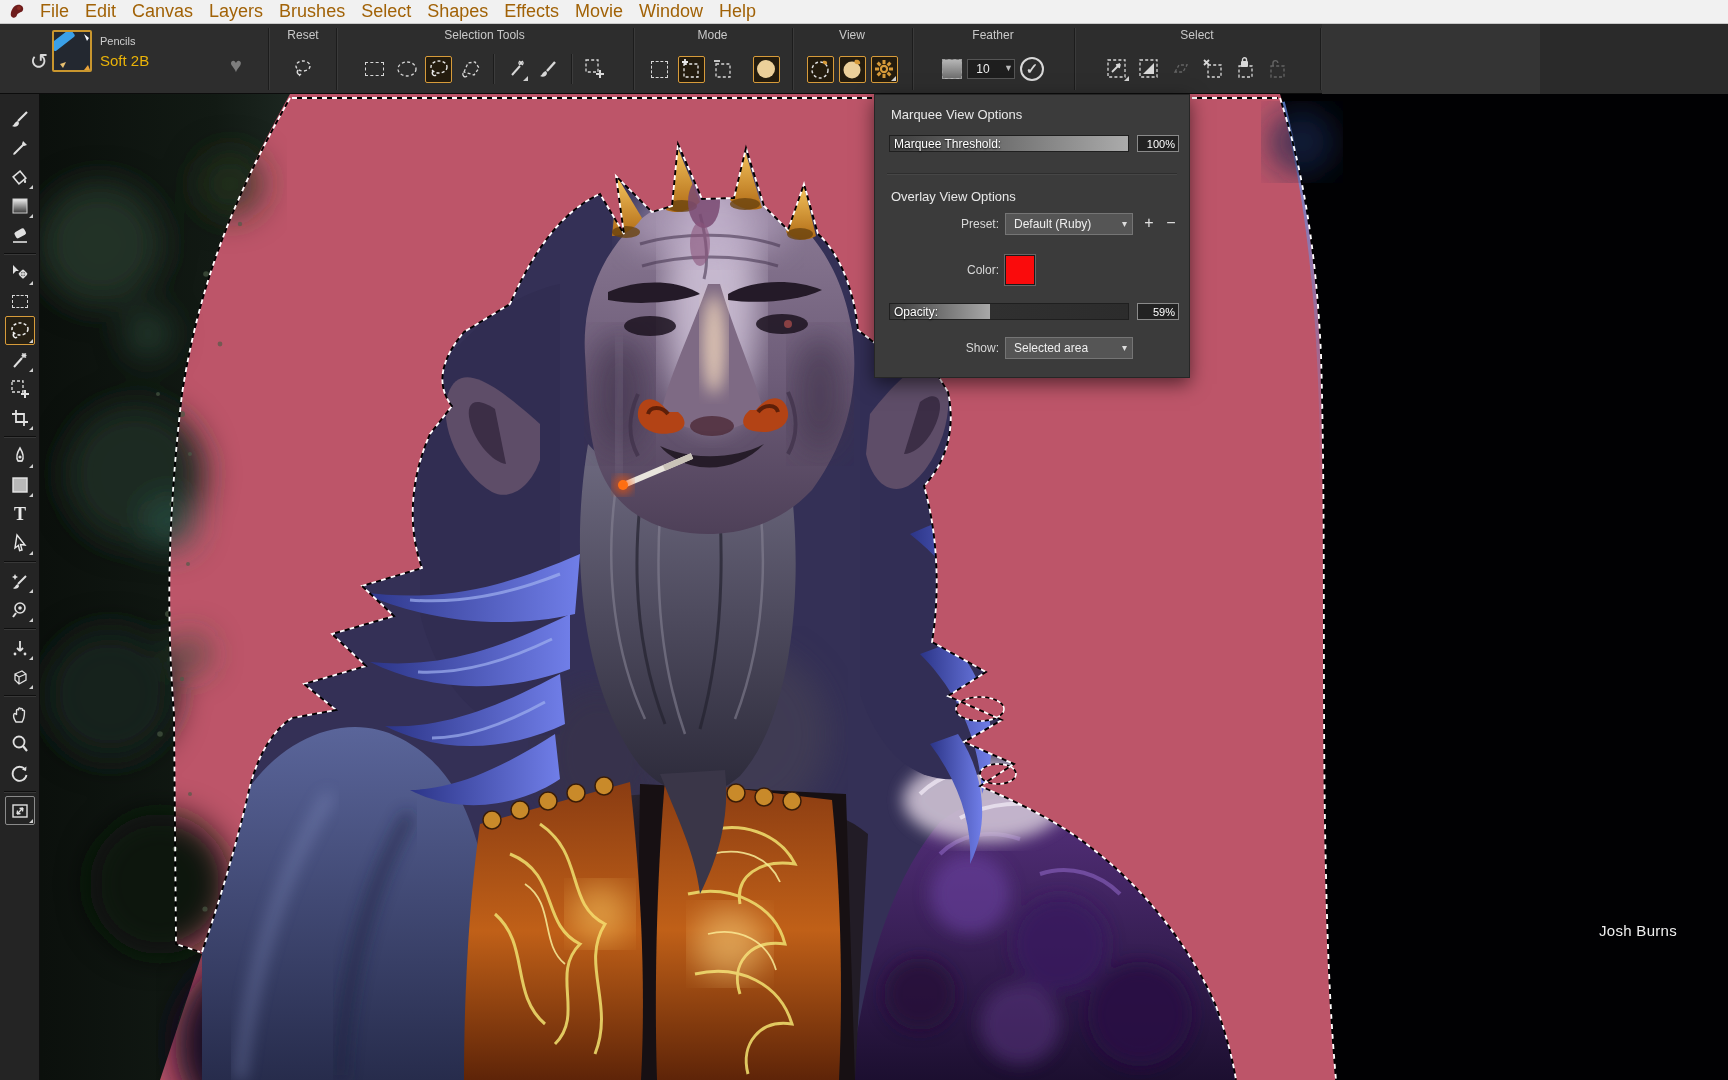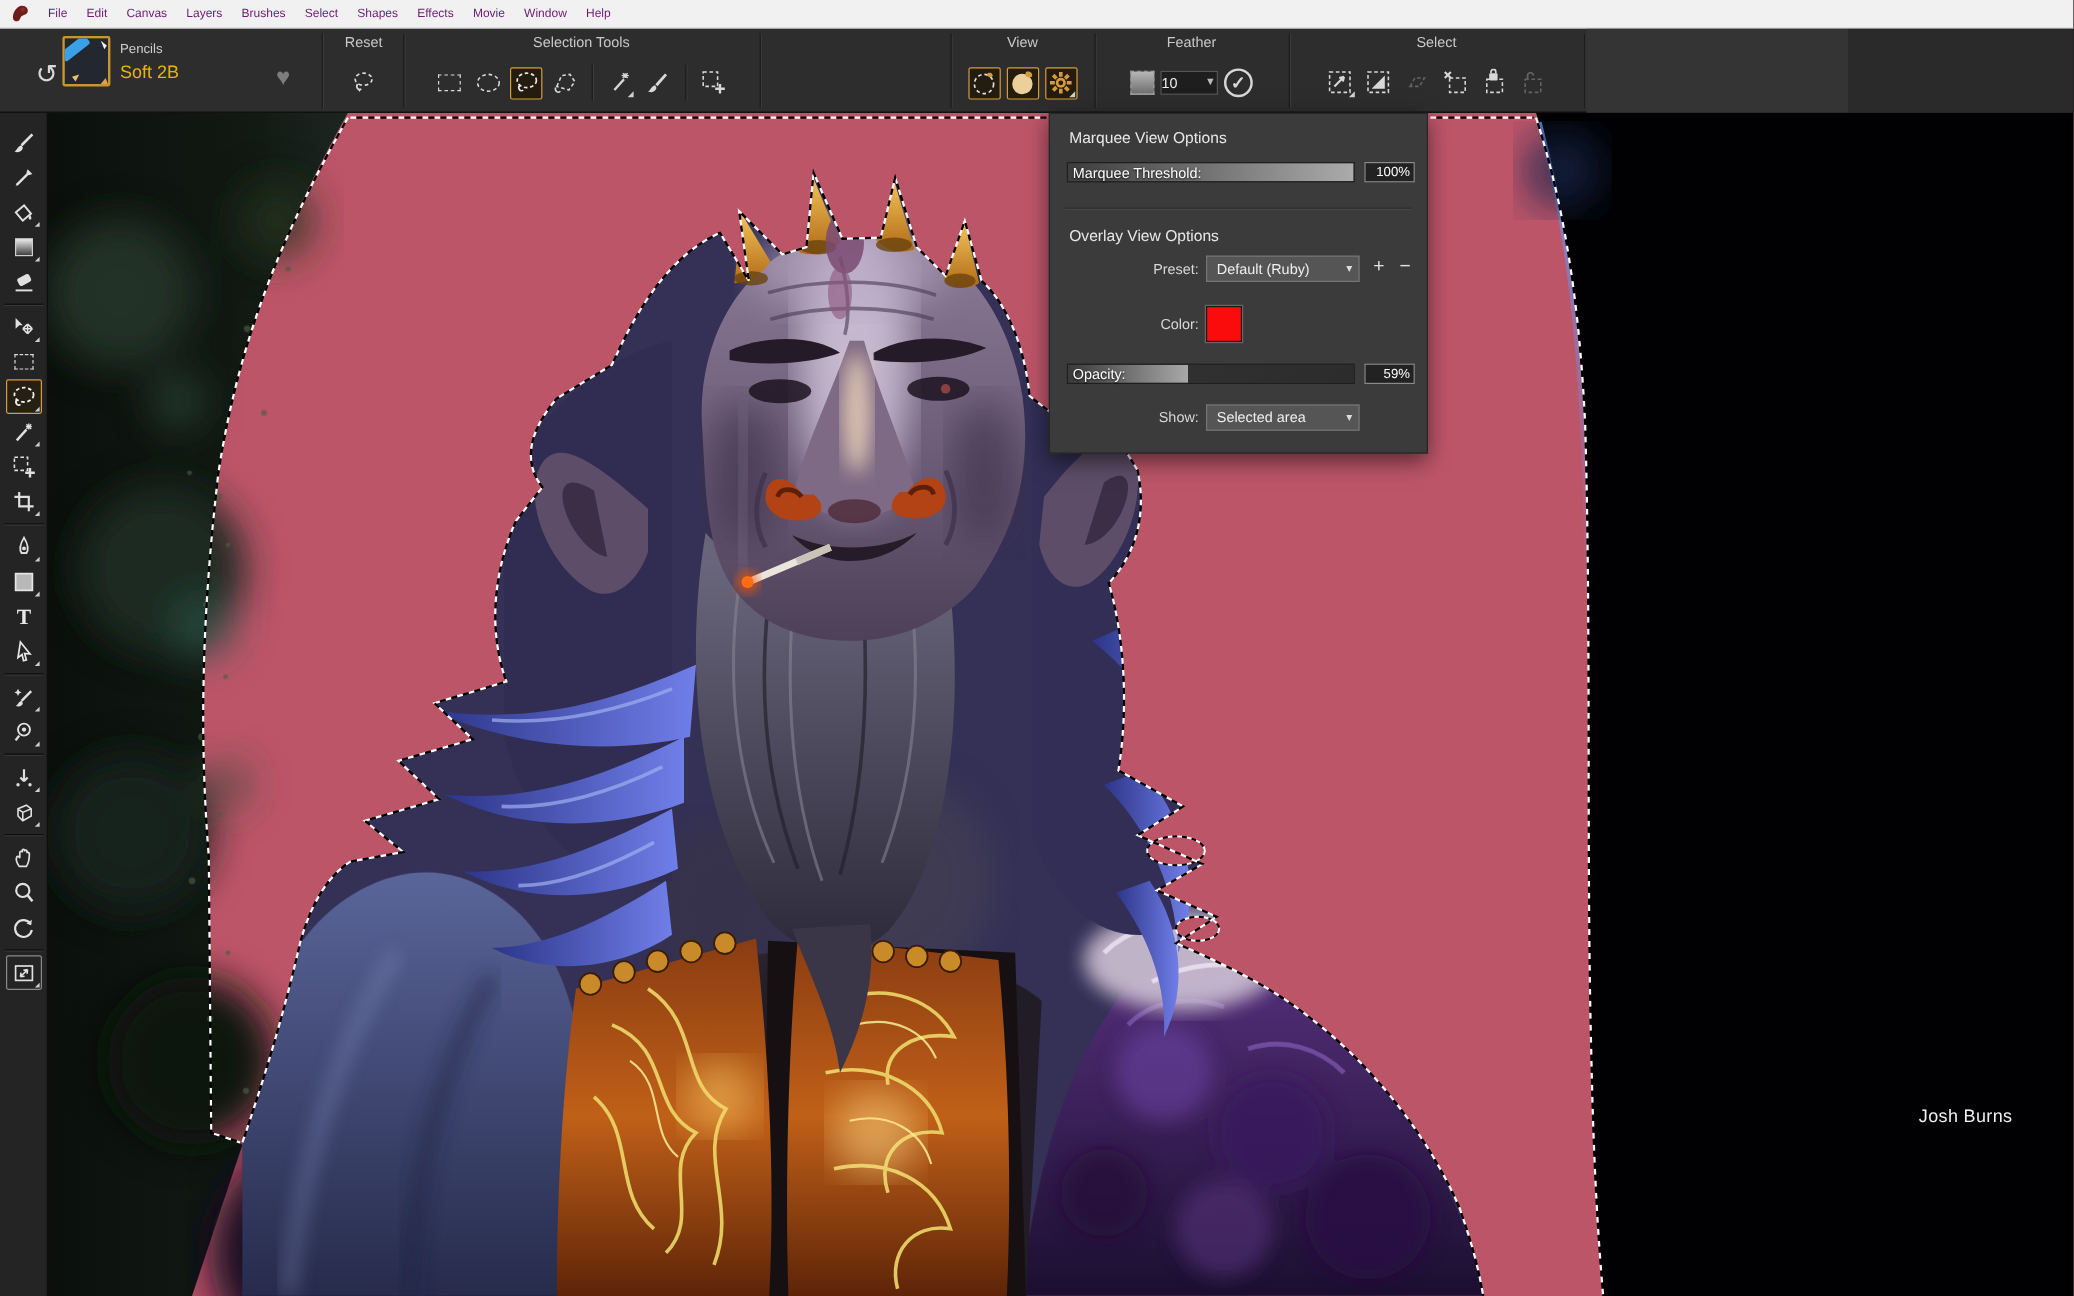--- a/index.html
+++ b/index.html
@@ -5,21 +5,21 @@
   * { margin:0; padding:0; box-sizing:border-box; }
   html,body { width:1728px; height:1080px; overflow:hidden; background:#000;
               font-family:"Liberation Sans", sans-serif; }
   #stage { position:relative; width:1728px; height:1080px; background:#1a1a1a; }
 
   
   #menubar { position:absolute; left:0; top:0; width:1728px; height:24px;
              background:#f1f1f1; display:flex; align-items:center; z-index:40;
              border-bottom:1px solid #c9c9c9;}
   #menubar .applogo { width:18px; height:18px; margin:0 6px 0 8px; }
-  #menubar .mitem { font-size:10px; color:#701a75; padding:2px 8px; cursor:default; }
+  #menubar .mitem { font-size:18px; color:#a16207; padding:2px 8px; cursor:default; }
 
   
   #propbar { position:absolute; left:0; top:24px; width:1728px; height:70px;
              background:#2d2d2d; z-index:40; border-bottom:1px solid #0c0c0c; }
   .pb-sec { position:absolute; top:0; height:70px; }
   .pb-label { position:absolute; top:4px; left:0; right:0; text-align:center;
               font-size:12px; color:#c9c9c9; }
   .pb-row { position:absolute; top:24px; left:0; right:0; height:42px;
             display:flex; align-items:center; justify-content:center; gap:5px; }
   .vdiv { position:absolute; top:4px; width:1px; height:62px; background:#1c1c1c;
@@ -40,21 +40,21 @@
   #brushTile { position:absolute; left:28px; top:6px; width:40px; height:42px;
                background:#20242a; border:2px solid #c9962e; border-radius:2px; cursor:pointer;}
   #brushCat { position:absolute; left:76px; top:11px; font-size:11px; color:#cfcfcf; }
   #brushVar { position:absolute; left:76px; top:28px; font-size:15px; color:#eab308; }
   #favHeart { position:absolute; left:206px; top:30px; font-size:20px; color:#7d7d7d; cursor:pointer;}
 
   
   .featherbox { width:20px; height:20px; background:linear-gradient(180deg,#b5b5b5,#6f6f6f);
                 border:1px dashed #9c9c9c; }
   #featherInput { width:48px; height:20px; background:#1e1e1e; border:1px solid #555;
-                  color:#eee; font-size:12px; text-align:left; padding-right:16px;
+                  color:#eee; font-size:12px; text-align:center; padding-right:16px;
                   font-family:"Liberation Sans",sans-serif; }
   #featherWrap { position:relative; }
   #featherArrow { position:absolute; right:2px; top:4px; font-size:9px; color:#bbb; }
   .checkcircle { width:24px; height:24px; border-radius:50%; border:2px solid #d8d8d8;
                  color:#d8d8d8; font-size:15px; font-weight:bold; display:flex;
                  align-items:center; justify-content:center; cursor:pointer; }
 
   
   #toolbox { position:absolute; left:0; top:94px; width:40px; height:986px;
              background:#242424; z-index:30; display:flex; flex-direction:column;
@@ -202,20 +202,46 @@
           <svg width="24" height="24" viewBox="0 0 24 24">
             <rect x="3" y="3" width="12" height="12" fill="none" stroke="#d8d8d8" stroke-width="1.3" stroke-dasharray="3 2.2"></rect>
             <path d="M17,13 v8 M13,17 h8" stroke="#d8d8d8" stroke-width="2"></path>
           </svg>
         </div>
       </div>
     </div>
 
     <div class="vdiv" style="left:633px"></div>
 
+    <div class="pb-sec" style="left:633px; width:159px">
+      <div class="pb-label">Mode</div>
+      <div class="pb-row">
+        <div class="tbtn">
+          <div class="dashbox" style="width:17px;height:17px"></div>
+        </div>
+        <div class="tbtn active">
+          <svg width="24" height="24" viewBox="0 0 24 24">
+            <rect x="5" y="7" width="14" height="13" fill="none" stroke="#e8e8e8" stroke-width="1.3" stroke-dasharray="3 2.2"></rect>
+            <path d="M6,2 v6 M3,5 h6" stroke="#e8e8e8" stroke-width="1.8"></path>
+          </svg>
+        </div>
+        <div class="tbtn">
+          <svg width="24" height="24" viewBox="0 0 24 24">
+            <rect x="5" y="7" width="14" height="13" fill="none" stroke="#d8d8d8" stroke-width="1.3" stroke-dasharray="3 2.2"></rect>
+            <path d="M3,4 h6" stroke="#d8d8d8" stroke-width="1.8"></path>
+          </svg>
+        </div>
+        <div style="width:6px"></div>
+        <div class="tbtn active">
+          <svg width="22" height="22">
+              <circle cx="11" cy="11" r="9" fill="#ecd09a"></circle>
+            </svg>
+        </div>
+      </div>
+    </div>
 
     <div class="vdiv" style="left:792px"></div>
 
     <div class="pb-sec" style="left:792px; width:120px">
       <div class="pb-label">View</div>
       <div class="pb-row">
         <div class="tbtn active">
           <svg width="24" height="24" viewBox="0 0 24 24">
             <circle cx="12" cy="13" r="8" fill="none" stroke="#e0e0e0" stroke-width="1.4" stroke-dasharray="3 2.4"></circle>
             <path d="M15,4 C17,3 20,4 19,7 C17,8 14,7 15,4 Z" fill="#d79b3a"></path>

